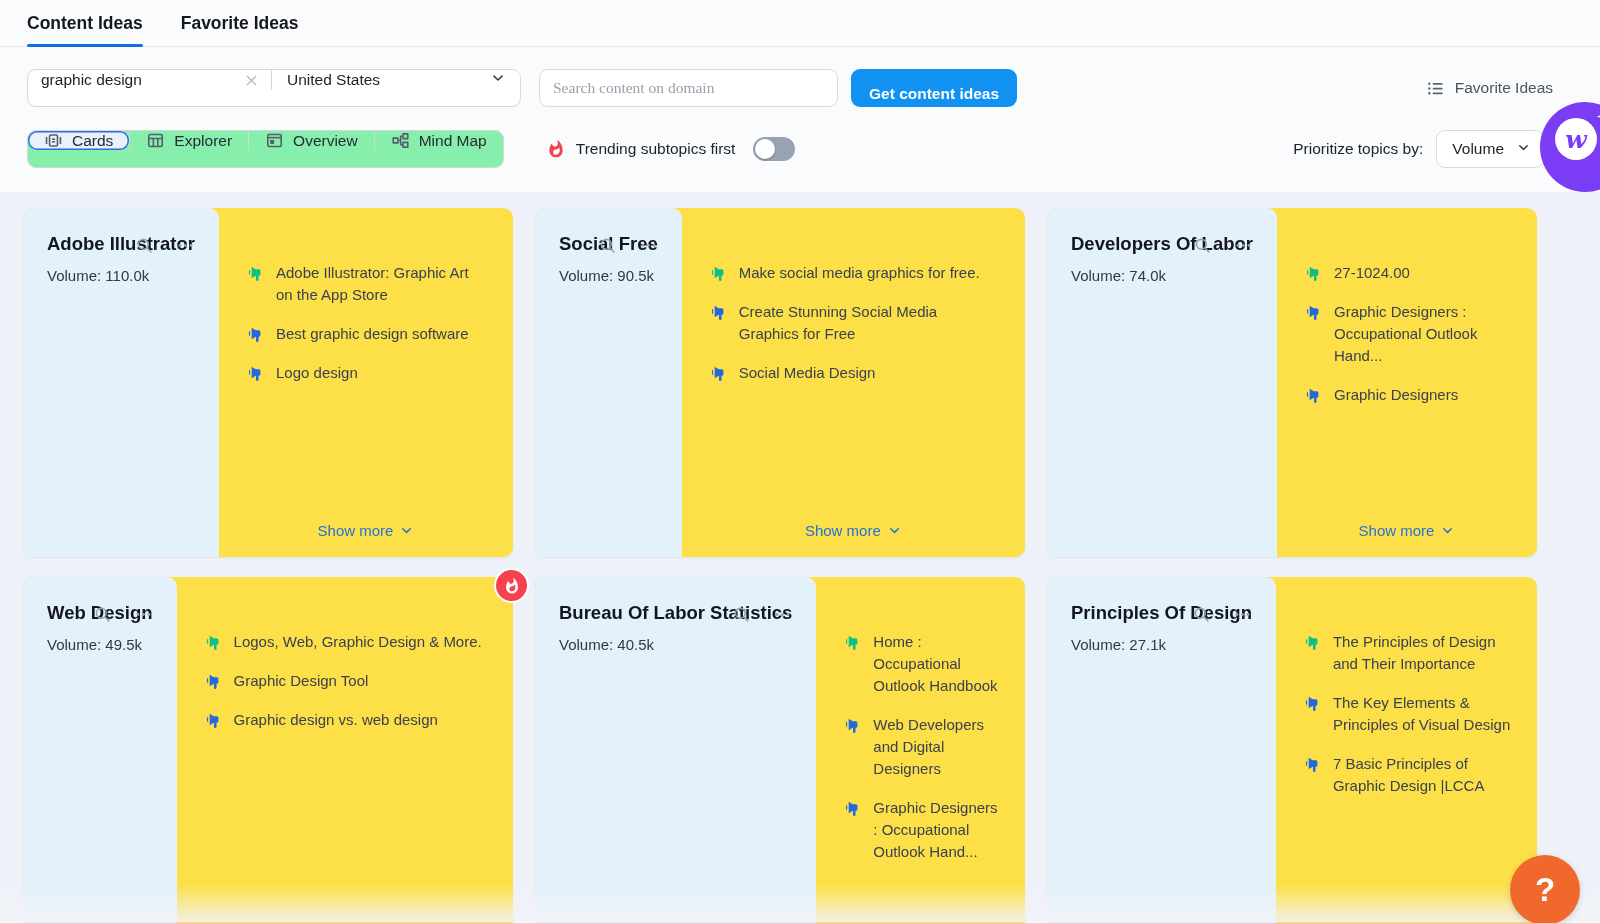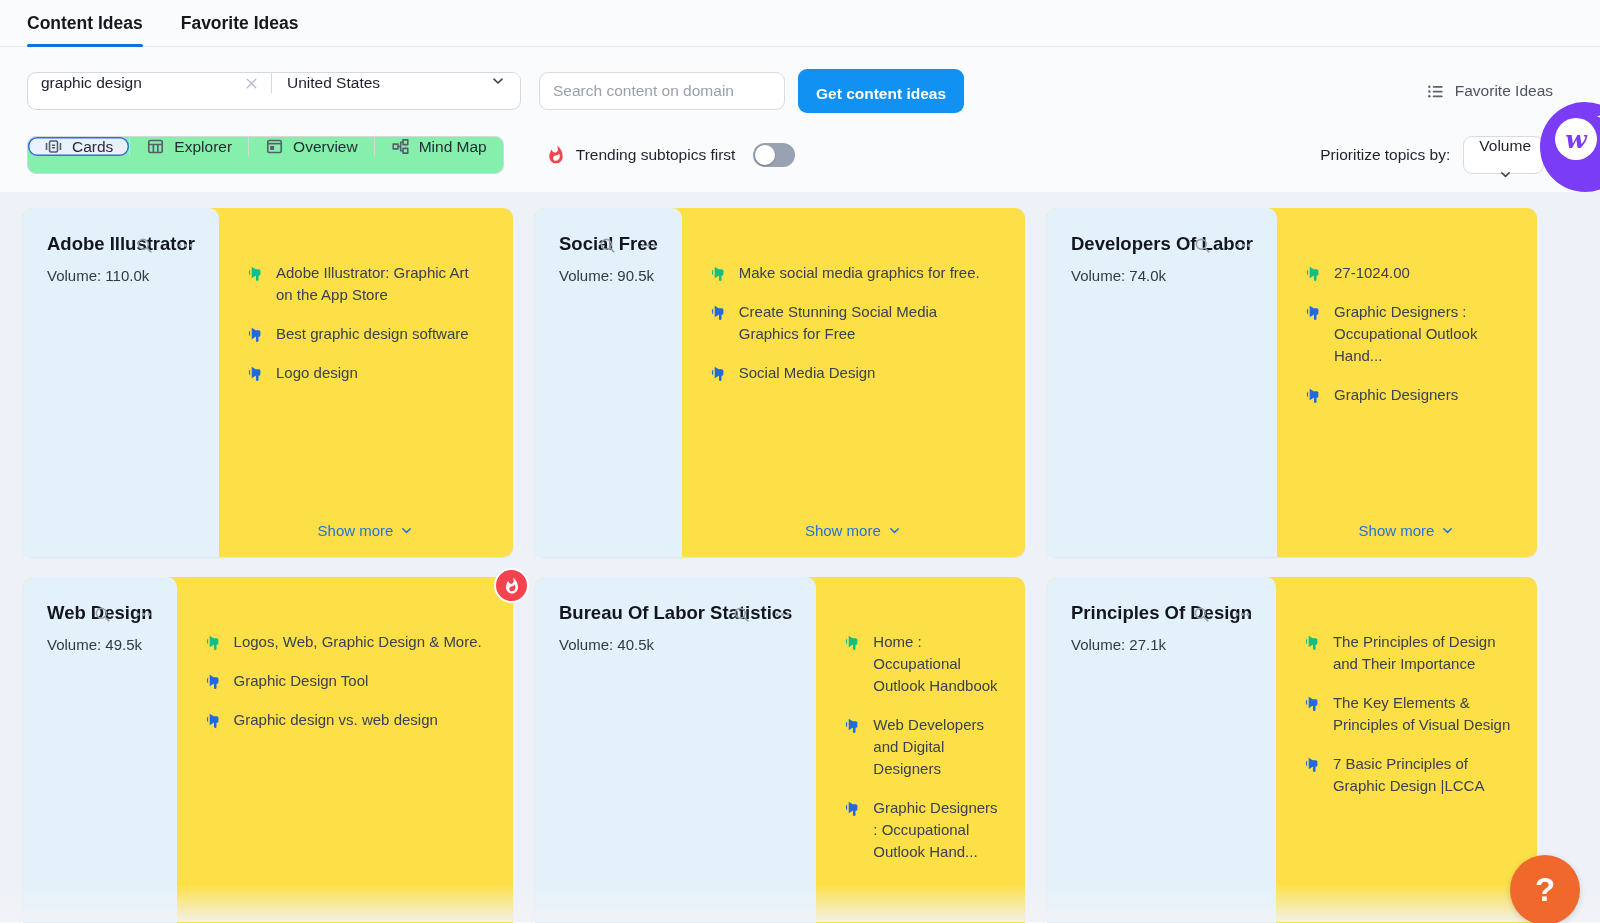--- a/index.html
+++ b/index.html
@@ -27,26 +27,26 @@
   .kw-wrap { flex:1; display:flex; align-items:center; padding:0 10px 0 13px; }
   .kw-wrap input { border:none; outline:none; flex:1; font-size:15.5px; color:#1c2029;
     font-family:inherit; background:transparent; }
   .clear-x { width:20px; height:20px; color:#b3b9c4; display:flex; align-items:center;
     justify-content:center; cursor:pointer; flex:0 0 auto; }
   .country { width:255px; border-left:1px solid #d3d7de; display:flex; align-items:center;
     justify-content:space-between; padding:0 14px 0 15px; font-size:15.5px; color:#1c2029;
     cursor:pointer; background:#fff; }
   .chev { color:#3c414c; flex:0 0 auto; }
 
-  .domain-input { margin-left:18px; width:246px; height:38px; border:1px solid #d8dbe0;
+  .domain-input { margin-left:18px; width:299px; height:38px; border:1px solid #d8dbe0;
     border-radius:9px; padding:0 13px; font-size:15.5px; color:#737373; background:#fff;
-    font-family:Liberation Sans, sans-serif; outline:none; }
+    font-family:Liberation Serif, serif; outline:none; }
   .domain-input::placeholder { color:#9aa0ab; }
 
-  .btn-primary { margin-left:13px; height:44px; padding:16px 18px; border:none;
+  .btn-primary { margin-left:13px; height:38px; padding:16px 18px; border:none;
     border-radius:9px; background:#1191f2; color:#fff; font-size:15.5px; font-weight:700;
     font-family:inherit; cursor:pointer; }
 
   .fav-link { margin-left:auto; display:flex; align-items:center; gap:10px;
     color:#4d5461; font-size:15.5px; cursor:pointer; margin-right:20px; }
   .fav-link .ic { color:#5b6370; display:flex; }
 
   
   .segmented { display:flex; height:38px; background:#86efac; border:1px solid #d3d7de;
     border-radius:9px; align-items:flex-start; }
@@ -61,21 +61,21 @@
   .flame { color:#f2434f; display:flex; }
   .toggle { width:42px; height:24px; border-radius:13px; background:#98a2b3;
     position:relative; margin-left:8px; cursor:pointer; }
   .toggle .knob { position:absolute; left:2px; top:2px; width:20px; height:20px;
     border-radius:50%; background:#fff; box-shadow:0 1px 2px rgba(0,0,0,.25); }
 
   .prioritize { margin-left:auto; display:flex; align-items:center; gap:13px;
     font-size:15.5px; color:#1d212b; margin-right:29px; }
   .volume-select { height:38px; background:#fff; border:1px solid #d8dbe0;
     border-radius:9px; display:flex; align-items:center; gap:12px; padding:0 12px 0 15px;
-    cursor:pointer;flex-direction:column; }
+    cursor:pointer; }
 
   
   .cards-area { position:relative; background:#eef1f7; height:730px;
     padding:16px 63px 0 23px; }
   .grid { display:grid; grid-template-columns:repeat(3,1fr);
     grid-template-rows:349px 520px; gap:20px 22px; }
   .card { position:relative; background:#fde047; border-radius:10px;
     box-shadow:0 1px 2px rgba(25,33,52,.07); display:flex; flex-direction:row; }
   .card-header { background:#e3f1fa; border-radius:10px 10px 0 0;
     padding:25px 24px 22px; position:relative; }

